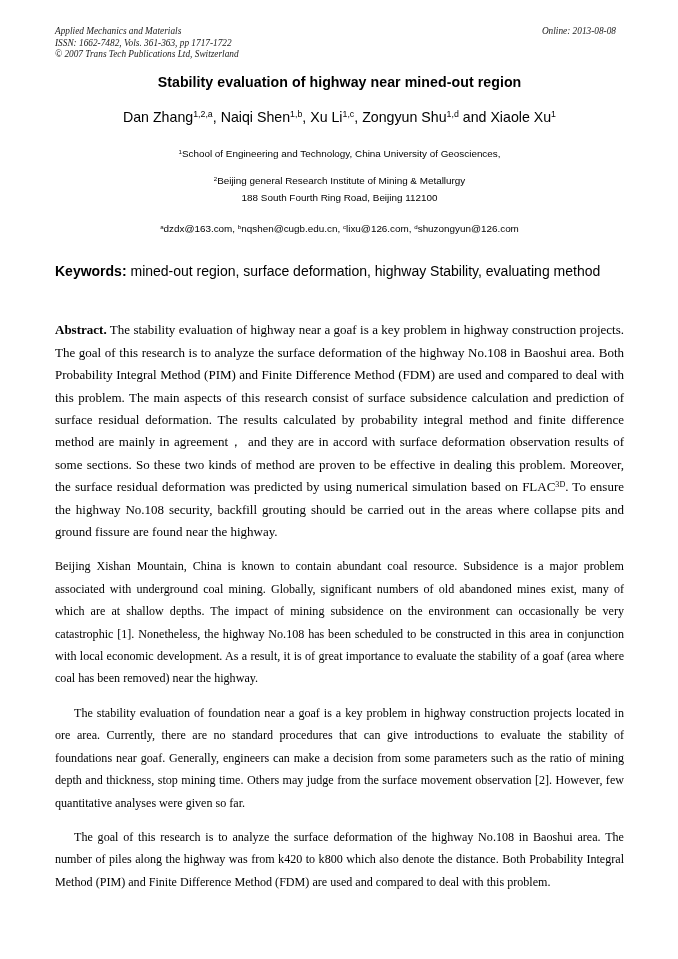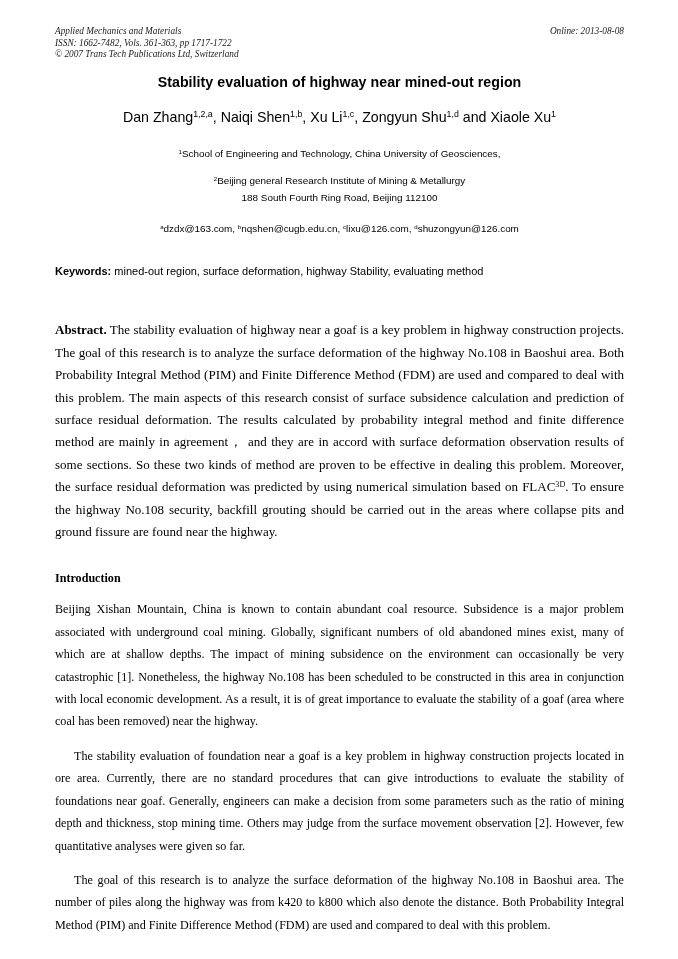--- a/index.html
+++ b/index.html
@@ -30,21 +30,21 @@
     font-style: italic;
     font-size: 9.3px;
     line-height: 11.6px;
     color: #1a1a1a;
   }
   .masthead .journal-lines {
     width: 60%;
   }
   .masthead .online-date {
     position: absolute;
-    right: 0;
+    right: 8px;
     top: 0;
     font-style: italic;
     font-size: 9.3px;
     white-space: nowrap;
   }
   .masthead .mline {
     white-space: nowrap;
   }
 
   
@@ -88,21 +88,21 @@
     text-align: center;
     font-family: "Liberation Sans", "DejaVu Sans", sans-serif;
     font-size: 9.9px;
     line-height: 15px;
   }
 
   
   .keywords {
     margin-top: 28px;
     font-family: "Liberation Sans", "DejaVu Sans", sans-serif;
-    font-size: 11px;
+    font-size: 14px;
     line-height: 15px;
     text-align: left;
   }
   .keywords .kw-label {
     font-weight: bold;
   }
 
   
   .abstract {
     margin-top: 40px;
@@ -172,19 +172,18 @@
     <span><sup>a</sup><span>dzdx@163.com</span><span>, </span></span><span><sup>b</sup><span>nqshen@cugb.edu.cn</span><span>, </span></span><span><sup>c</sup><span>lixu@126.com</span><span>, </span></span><span><sup>d</sup><span>shuzongyun@126.com</span></span>
   </div>
 
   <div class="keywords">
     <span class="kw-label">Keywords:</span>
     <span>mined-out region, surface deformation, highway Stability, evaluating method</span>
   </div>
 
   <div class="abstract"><span class="ab-label">Abstract.</span><span> The stability evaluation of highway near a goaf is a key problem in highway construction projects. The goal of this research is to analyze the surface deformation of the highway No.108 in Baoshui area. Both Probability Integral Method (PIM) and Finite Difference Method (FDM) are used and compared to deal with this problem. The main aspects of this research consist of surface subsidence calculation and prediction of surface residual deformation. The results calculated by probability integral method and finite difference method are mainly in agreement， and they are in accord with surface deformation observation results of some sections. So these two kinds of method are proven to be effective in dealing this problem. Moreover, the surface residual deformation was predicted by using numerical simulation based on FLAC</span><sup>3D</sup><span>. To ensure the highway No.108 security, backfill grouting should be carried out in the areas where collapse pits and ground fissure are found near the highway.</span></div>
 
-  <div class="section-heading">Introduction</div>
 
   <p class="body-para">Beijing Xishan Mountain, China is known to contain abundant coal resource. Subsidence is a major problem associated with underground coal mining. Globally, significant numbers of old abandoned mines exist, many of which are at shallow depths. The impact of mining subsidence on the environment can occasionally be very catastrophic [1]. Nonetheless, the highway No.108 has been scheduled to be constructed in this area in conjunction with local economic development. As a result, it is of great importance to evaluate the stability of a goaf (area where coal has been removed) near the highway.</p>
   <p class="body-para indent">The stability evaluation of foundation near a goaf is a key problem in highway construction projects located in ore area. Currently, there are no standard procedures that can give introductions to evaluate the stability of foundations near goaf. Generally, engineers can make a decision from some parameters such as the ratio of mining depth and thickness, stop mining time. Others may judge from the surface movement observation [2]. However, few quantitative analyses were given so far.</p>
   <p class="body-para indent">The goal of this research is to analyze the surface deformation of the highway No.108 in Baoshui area. The number of piles along the highway was from k420 to k800 which also denote the distance. Both Probability Integral Method (PIM) and Finite Difference Method (FDM) are used and compared to deal with this problem.</p>
 
 </div>
 
 </body></html>

